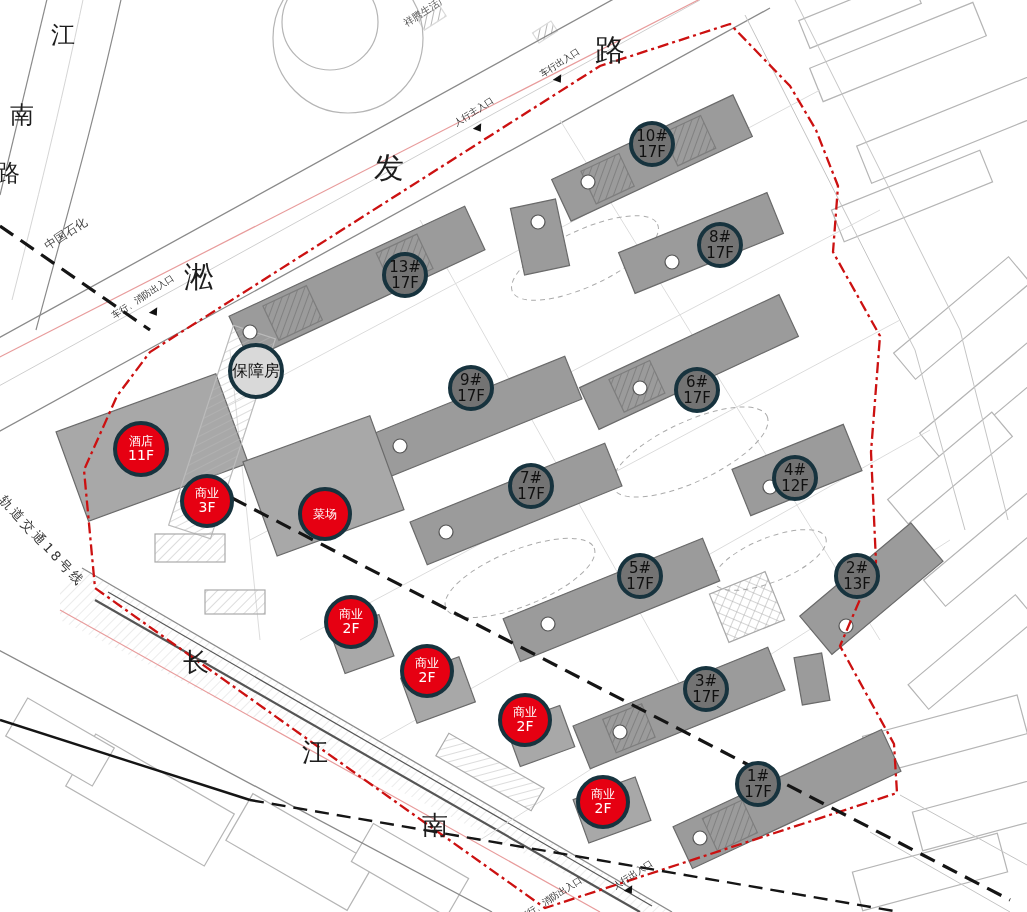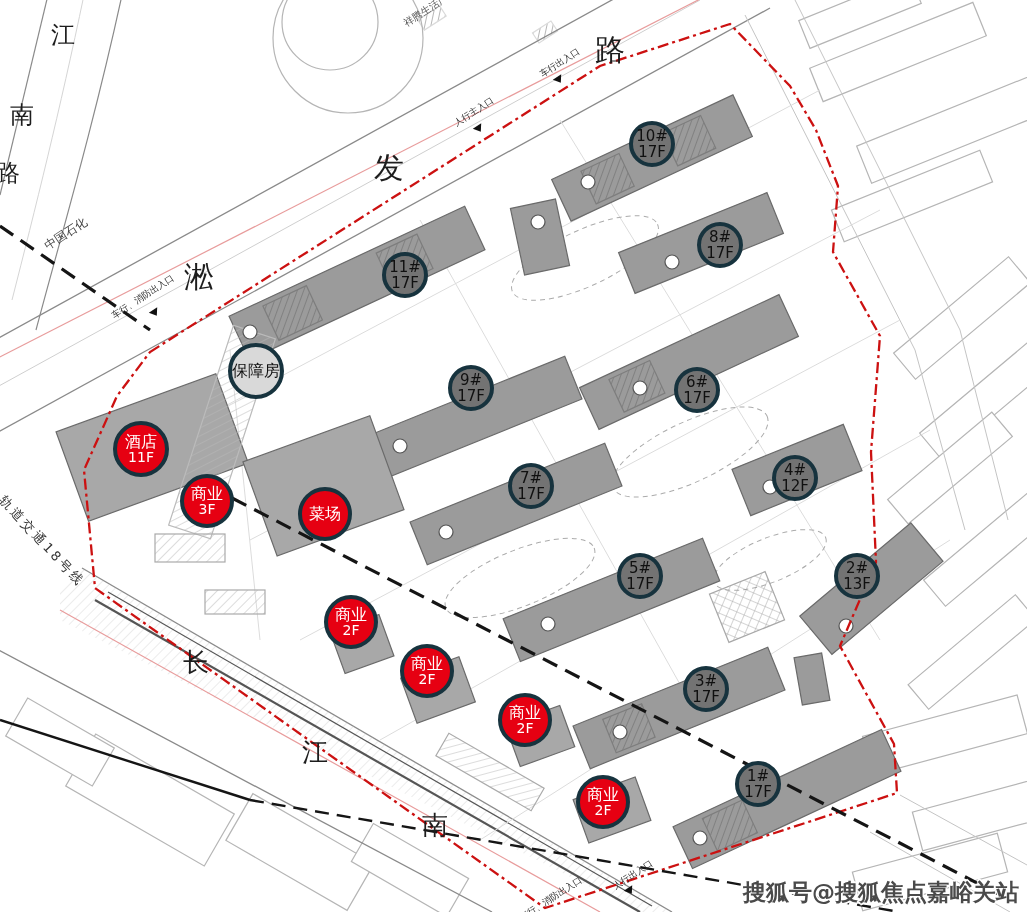--- a/index.html
+++ b/index.html
@@ -12,21 +12,21 @@
   
   .lbl{position:absolute;white-space:nowrap;color:#2a2a2a;transform-origin:center;}
   .metro-lbl{position:absolute;white-space:nowrap;color:#333;font-size:13px;letter-spacing:3px;
              transform-origin:0 0;transform:rotate(47deg);}
   
   .marker{position:absolute;transform:translate(-50%,-50%);border-radius:50%;
           display:flex;flex-direction:column;align-items:center;justify-content:center;
           text-align:center;line-height:1.08;border:4px solid #17333e;box-sizing:border-box;z-index:5;}
   .marker.yellow{width:46px;height:46px;background:#737373;color:#101010;font-size:15px;}
   .marker.red{width:54px;height:54px;background:#e60012;color:#ffffff;font-size:14px;}
-  .marker.red .nm{font-size:16px;}
+  .marker.red .nm{font-size:12px;}
   .marker.gray{width:56px;height:56px;background:#d9d9d9;color:#101010;font-size:16px;text-align:center;}
   .watermark{position:absolute;right:8px;bottom:4px;font-size:23px;font-weight:bold;color:#4a4a4a;z-index:6;
              text-shadow:-1px -1px 0 #fff,1px -1px 0 #fff,-1px 1px 0 #fff,1px 1px 0 #fff,0 2px 0 #fff,0 -2px 0 #fff;}
 </style>
 </head>
 <body>
 
 <div class="stage">
 
   <svg class="bg" width="1027" height="912" viewBox="0 0 1027 912">
@@ -292,21 +292,21 @@
 
   <div class="marker yellow" style="left:652px;top:144px">
     <span class="nm">10#</span>
     <span class="fl">17F</span>
     </div>
   <div class="marker yellow" style="left:720px;top:245px">
     <span class="nm">8#</span>
     <span class="fl">17F</span>
     </div>
   <div class="marker yellow" style="left:405px;top:275px">
-    <span class="nm">11#</span>
+    <span class="nm">13#</span>
     <span class="fl">17F</span>
     </div>
   <div class="marker yellow" style="left:471px;top:388px">
     <span class="nm">9#</span>
     <span class="fl">17F</span>
     </div>
   <div class="marker yellow" style="left:697px;top:390px">
     <span class="nm">6#</span>
     <span class="fl">17F</span>
     </div>
@@ -361,14 +361,13 @@
     </div>
   <div class="marker red" style="left:603px;top:802px">
     <span class="nm">商业</span>
     <span class="fl">2F</span>
     </div>
 
   <div class="marker gray" style="left:256px;top:371px">
     <span class="nm">保障房</span>
     </div>
 
-  <div class="watermark">搜狐号@搜狐焦点嘉峪关站</div>
 </div>
 
 </body></html>

